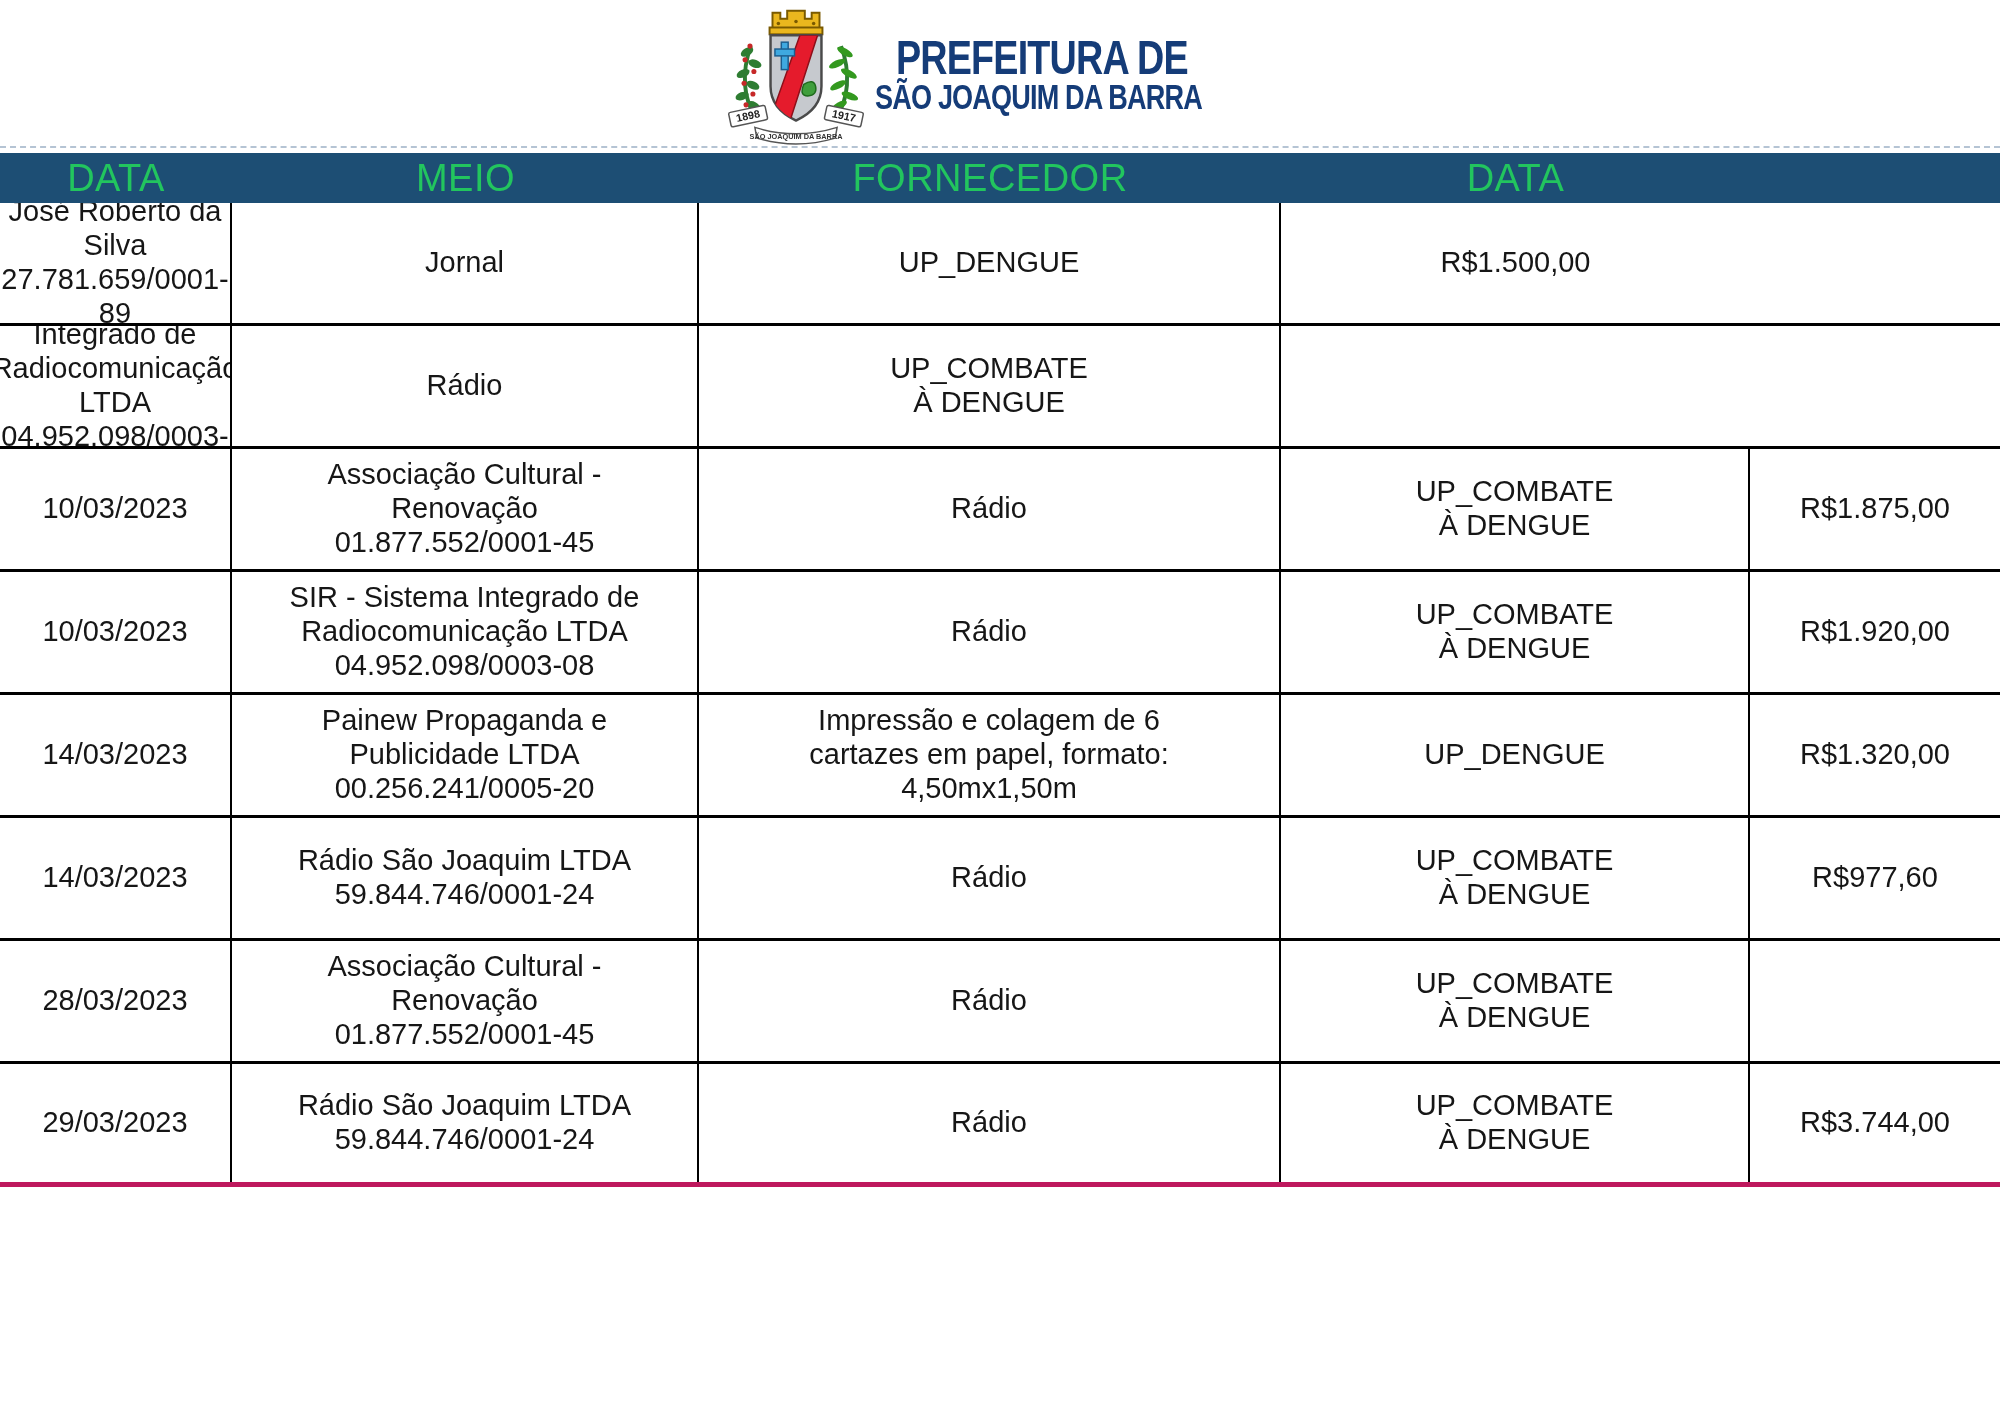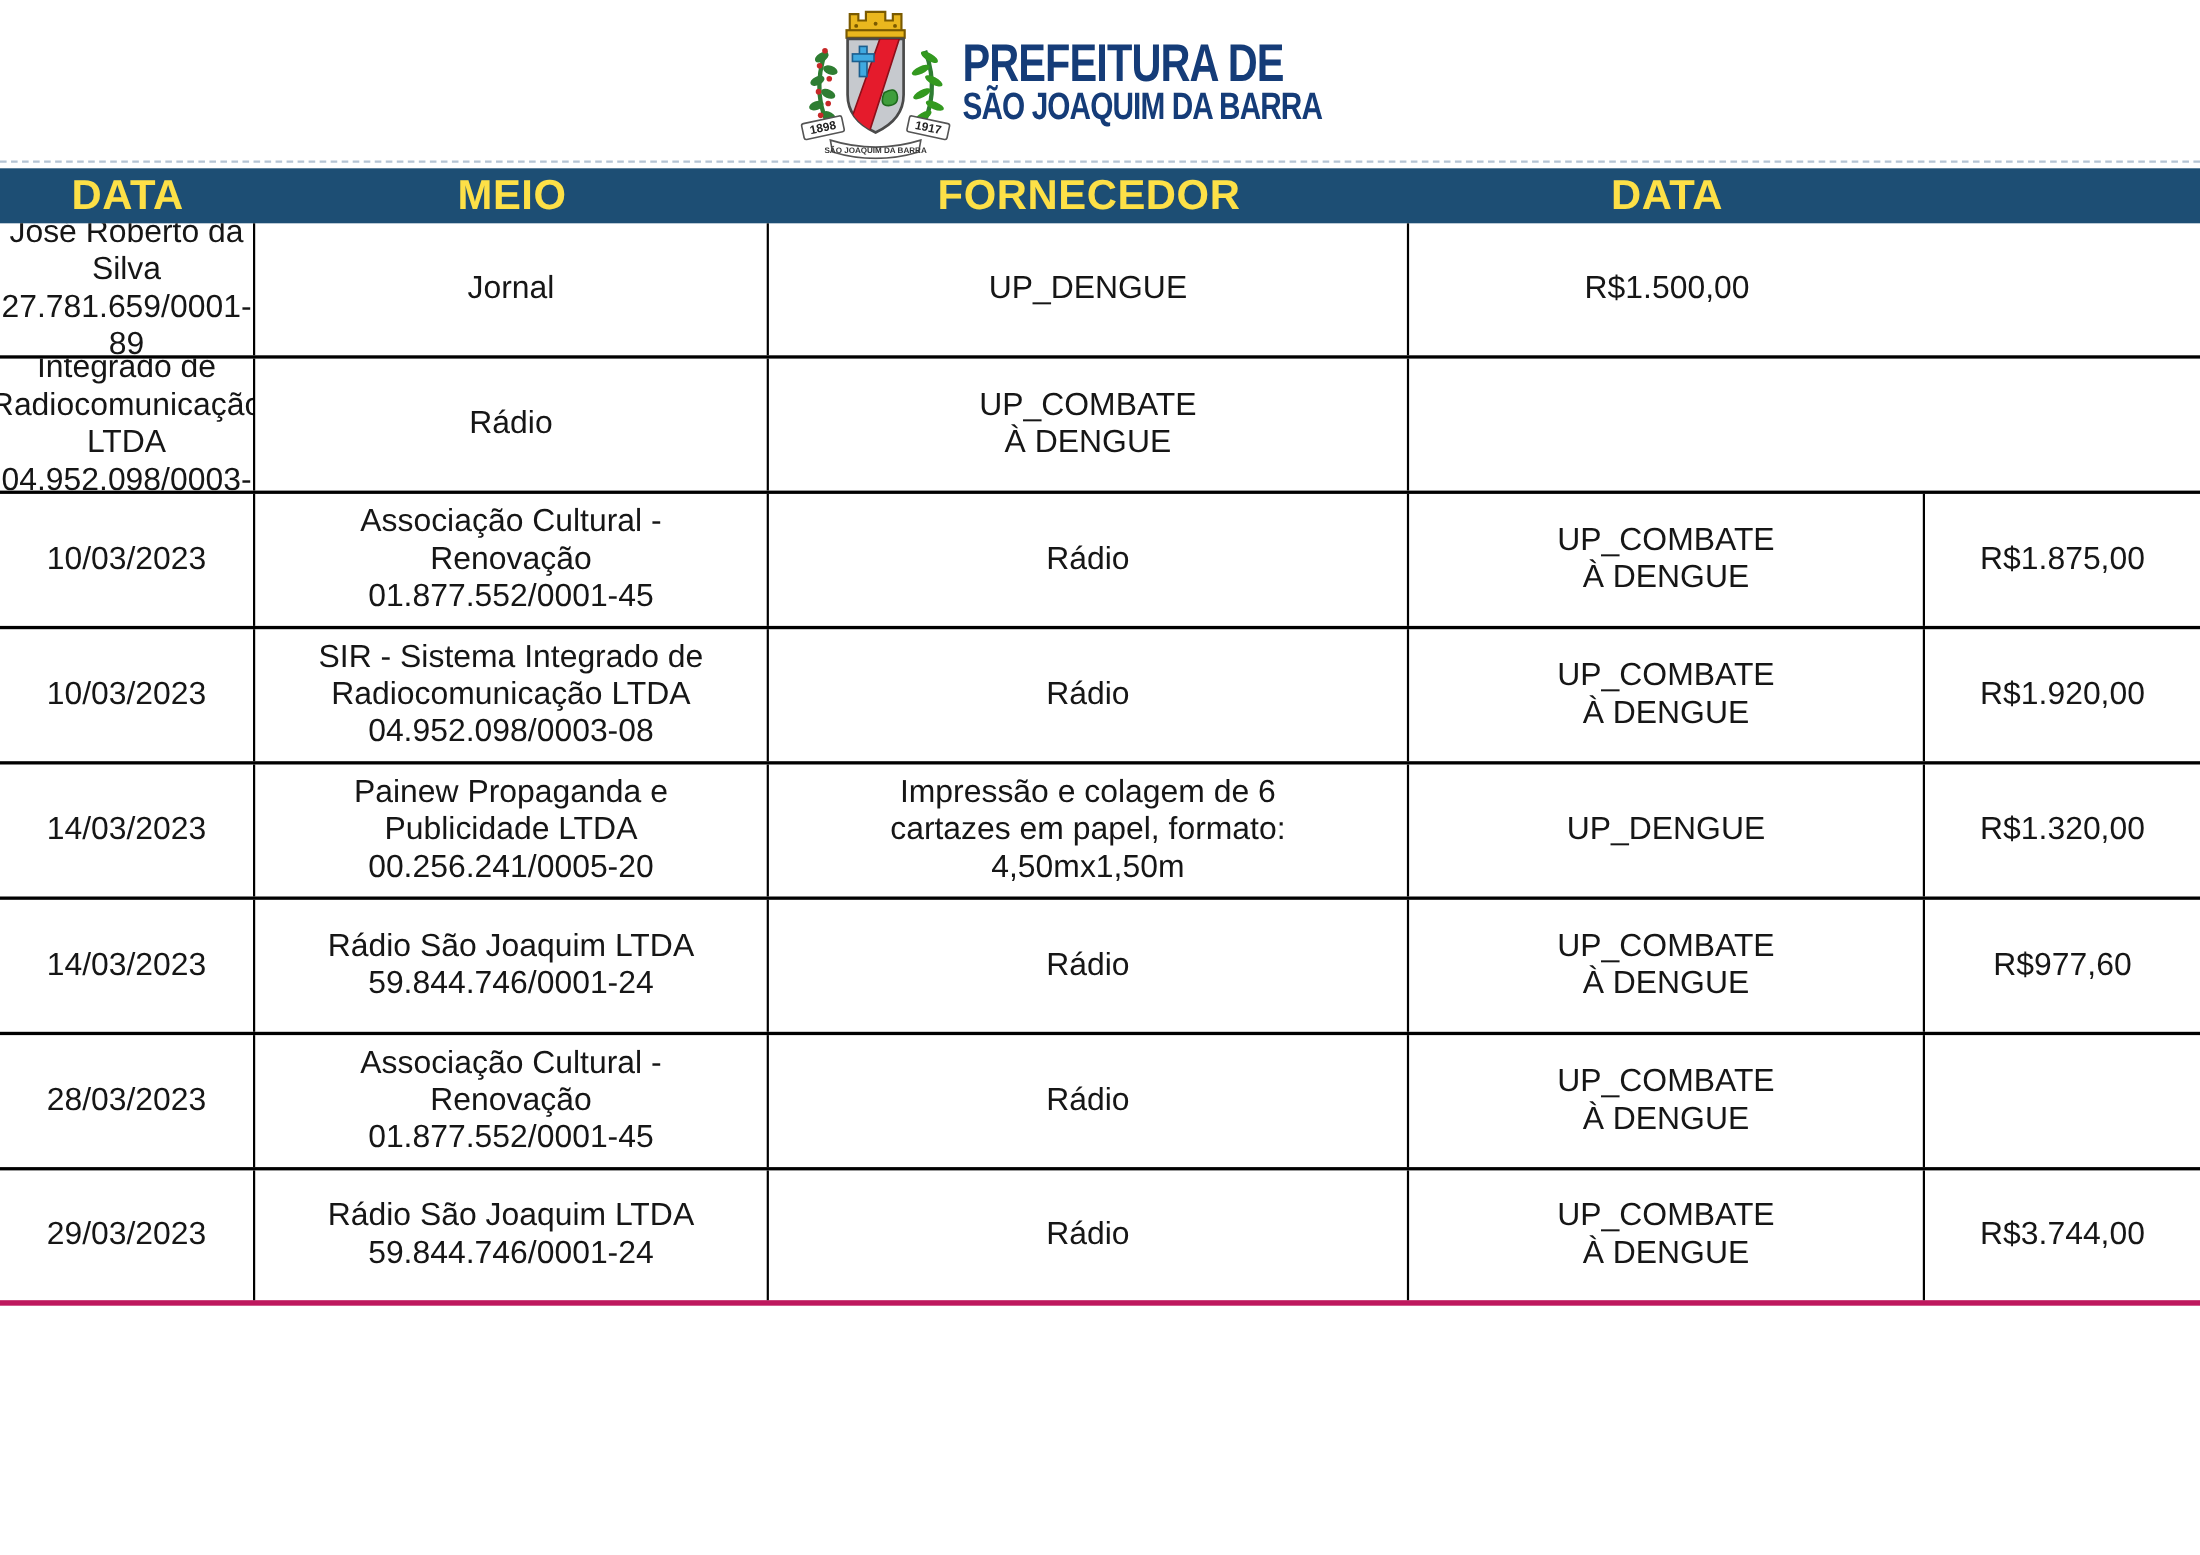--- a/index.html
+++ b/index.html
@@ -13,21 +13,21 @@
   
   .logo-section {
     height: 146px;
     display: flex;
     align-items: center;
     justify-content: center;
     gap: 10px;
     padding-top: 2px;
   }
   .crest { width: 138px; height: 142px; flex: 0 0 auto; }
-  .logo-text { display: flex; flex-direction: column; justify-content: center; }
+  .logo-text { display: flex; flex-direction: column; justify-content: center; align-items: center; }
   .logo-line1 {
     font-size: 46px; font-weight: 800; color: #153c78;
     letter-spacing: -1px; line-height: 1.0;
     transform: scale(0.82, 1.05); transform-origin: left center;
     white-space: nowrap;
   }
   .logo-line2 {
     font-size: 33px; font-weight: 800; color: #153c78;
     letter-spacing: -1px; line-height: 1.05;
     transform: scale(0.82, 1.05); transform-origin: left center;
@@ -41,22 +41,22 @@
   
   .data-table { width: 2000px; }
   .thead {
     display: grid;
     grid-template-columns: 232px 467px 582px 469px 250px;
     background: #1d4e74;
     height: 50px;
     align-items: center;
   }
   .th {
-    color: #fde047;
-    font-weight: 700;
+    color: #22c55e;
+    font-weight: 400;
     font-size: 38px;
     text-align: center;
     letter-spacing: 0.5px;
   }
   .trow {
     display: grid;
     grid-template-columns: 232px 467px 582px 469px 250px;
     height: 123px;
     border-bottom: 3px solid #000000;
   }

